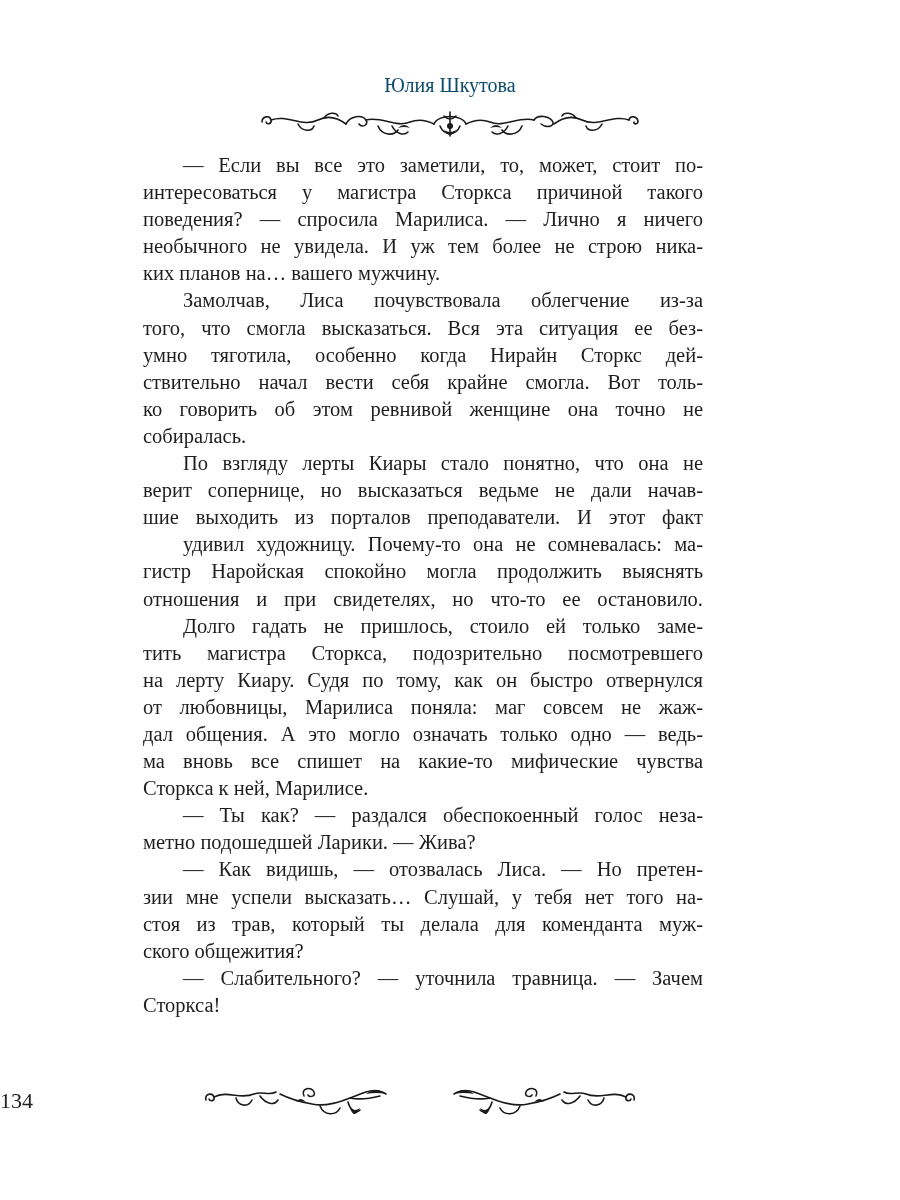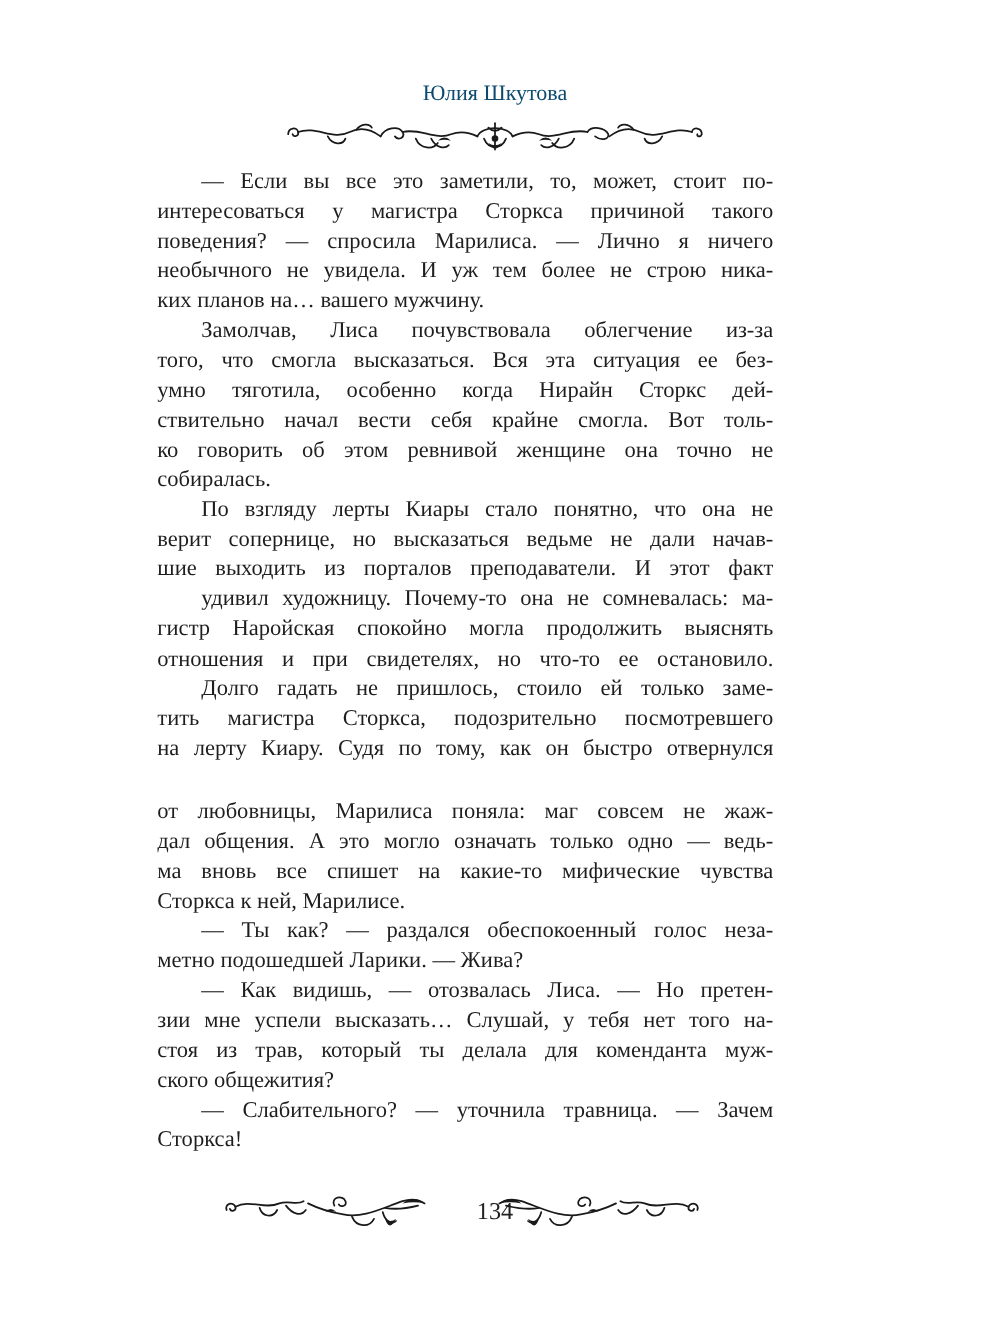--- a/index.html
+++ b/index.html
@@ -7,21 +7,21 @@
            font-family: "DejaVu Serif", "Liberation Serif", serif; color: #1e1e1e; }
     .header-title { position: absolute; top: 74px; left: 0; width: 900px; text-align: center;
                     font-family: "Liberation Serif", "DejaVu Serif", serif; font-size: 20px; color: #0c4a6e; }
     .ornament { position: absolute; }
     .text-block { position: absolute; left: 143px; top: 152px; width: 560px; }
     .line { display: block; height: 27.1px; line-height: 27.1px; font-size: 20.5px;
             font-family: "Liberation Serif", "DejaVu Serif", serif;
             text-align: justify; text-align-last: justify; white-space: nowrap; overflow: visible; }
     .line.last { text-align-last: left; }
     .line.indent { padding-left: 40px; }
-    .page-number { position: absolute; top: 1088px; left: 0; width: 900px; text-align: center;
+    .page-number { position: absolute; top: 1088px; left: 0; width: 900px; 
                    font-family: "Liberation Serif", "DejaVu Serif", serif; font-size: 22px; color: #222; }
   </style>
 </head>
 <body>
 
 <div>
 
   <div class="header-title">Юлия Шкутова</div>
 
   <svg class="ornament" style="left:258px; top:106px;" width="384" height="36" viewBox="0 0 384 36">
@@ -74,21 +74,21 @@
     <span class="line last" style="white-space: normal; overflow: hidden;">собиралась.</span>
     <span class="line indent" style="white-space: normal; overflow: hidden;">По взгляду лерты Киары стало понятно, что она не</span>
     <span class="line" style="white-space: normal; overflow: hidden;">верит сопернице, но высказаться ведьме не дали начав-</span>
     <span class="line" style="white-space: normal; overflow: hidden;">шие выходить из порталов преподаватели. И этот факт</span>
     <span class="line" style="white-space: normal; overflow: hidden; margin-left: 40px;">удивил художницу. Почему-то она не сомневалась: ма-</span>
     <span class="line" style="white-space: normal; overflow: hidden;">гистр Наройская спокойно могла продолжить выяснять</span>
     <span class="line" style="white-space: normal; overflow: hidden;">отношения и при свидетелях, но что-то ее остановило.</span>
     <span class="line indent" style="white-space: normal; overflow: hidden;">Долго гадать не пришлось, стоило ей только заме-</span>
     <span class="line" style="white-space: normal; overflow: hidden;">тить магистра Сторкса, подозрительно посмотревшего</span>
     <span class="line" style="white-space: normal; overflow: hidden;">на лерту Киару. Судя по тому, как он быстро отвернулся</span>
-    <span class="line" style="white-space: normal; overflow: hidden; margin-top: 31px;">от любовницы, Марилиса поняла: маг совсем не жаж-</span>
+    <span class="line" style="white-space: normal; overflow: hidden;">от любовницы, Марилиса поняла: маг совсем не жаж-</span>
     <span class="line" style="white-space: normal; overflow: hidden;">дал общения. А это могло означать только одно — ведь-</span>
     <span class="line" style="white-space: normal; overflow: hidden;">ма вновь все спишет на какие-то мифические чувства</span>
     <span class="line last" style="white-space: normal; overflow: hidden;">Сторкса к ней, Марилисе.</span>
     <span class="line indent" style="white-space: normal; overflow: hidden;">— Ты как? — раздался обеспокоенный голос неза-</span>
     <span class="line last" style="white-space: normal; overflow: hidden;">метно подошедшей Ларики. — Жива?</span>
     <span class="line indent" style="white-space: normal; overflow: hidden;">— Как видишь, — отозвалась Лиса. — Но претен-</span>
     <span class="line" style="white-space: normal; overflow: hidden;">зии мне успели высказать… Слушай, у тебя нет того на-</span>
     <span class="line" style="white-space: normal; overflow: hidden;">стоя из трав, который ты делала для коменданта муж-</span>
     <span class="line last" style="white-space: normal; overflow: hidden;">ского общежития?</span>
     <span class="line indent" style="white-space: normal; overflow: hidden;">— Слабительного? — уточнила травница. — Зачем</span>

